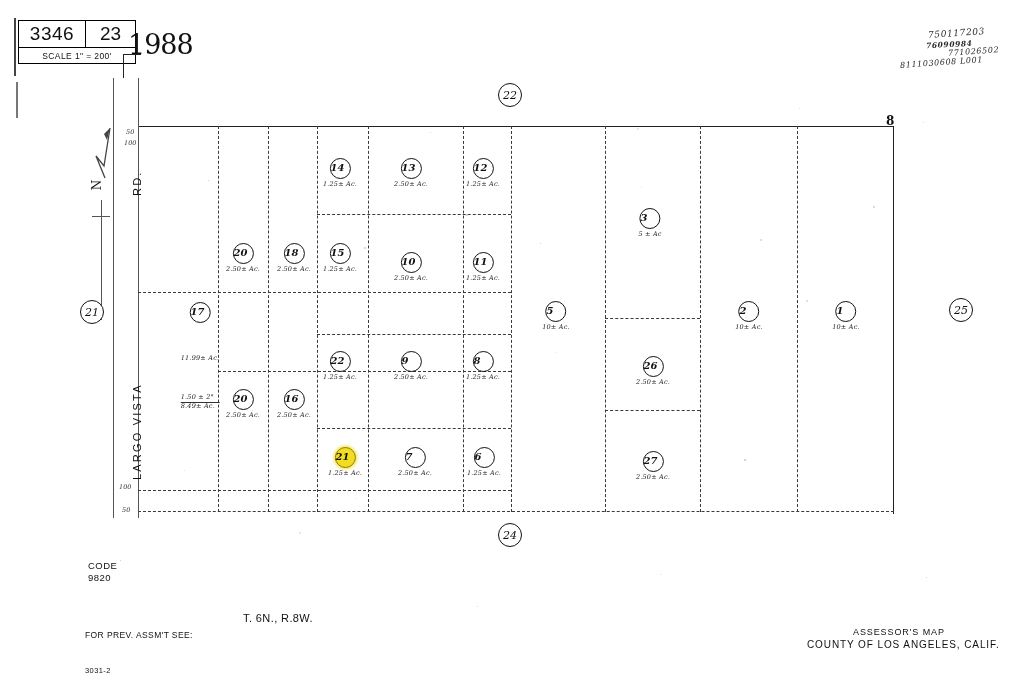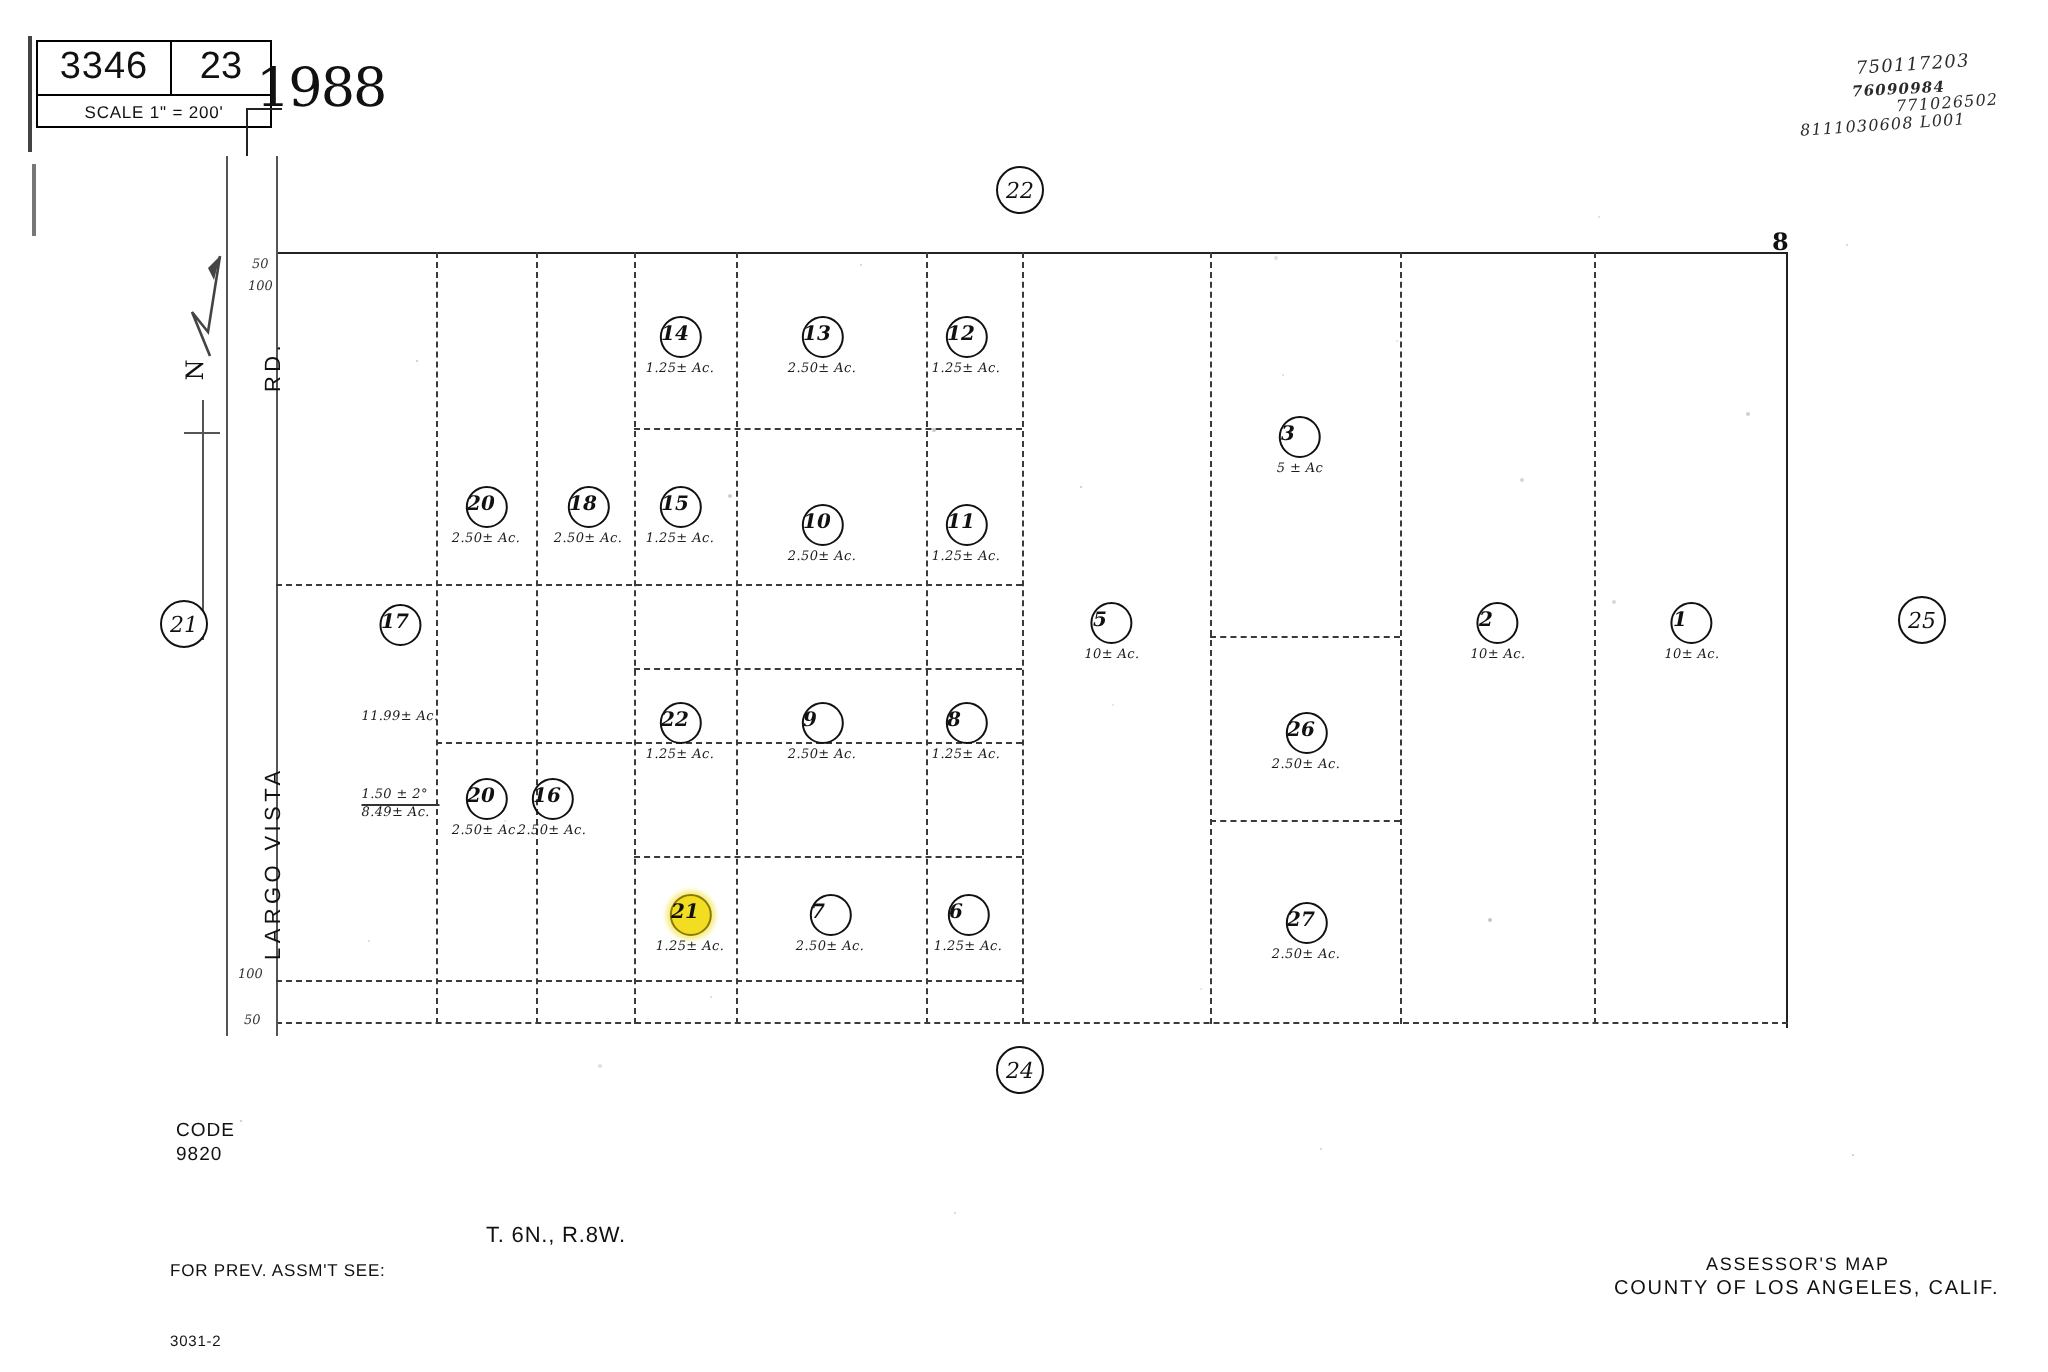--- a/index.html
+++ b/index.html
@@ -234,21 +234,21 @@
         <div class="pac">1.25± Ac.</div>
       </div>
       <div class="parcel" style="left: 653px; top: 356px;">
         <div class="pnum">26</div>
         <div class="pac">2.50± Ac.</div>
       </div>
       <div class="parcel" style="left: 243px; top: 389px;">
         <div class="pnum">20</div>
         <div class="pac">2.50± Ac.</div>
       </div>
-      <div class="parcel" style="left: 276px; top: 389px;">
+      <div class="parcel" style="left: 294px; top: 389px;">
         <div class="pnum">16</div>
         <div class="pac">2.50± Ac.</div>
       </div>
       <div class="parcel hl" style="left: 345px; top: 447px;">
         <div class="pnum">21</div>
         <div class="pac">1.25± Ac.</div>
       </div>
       <div class="parcel" style="left: 415px; top: 447px;">
         <div class="pnum">7</div>
         <div class="pac">2.50± Ac.</div>

